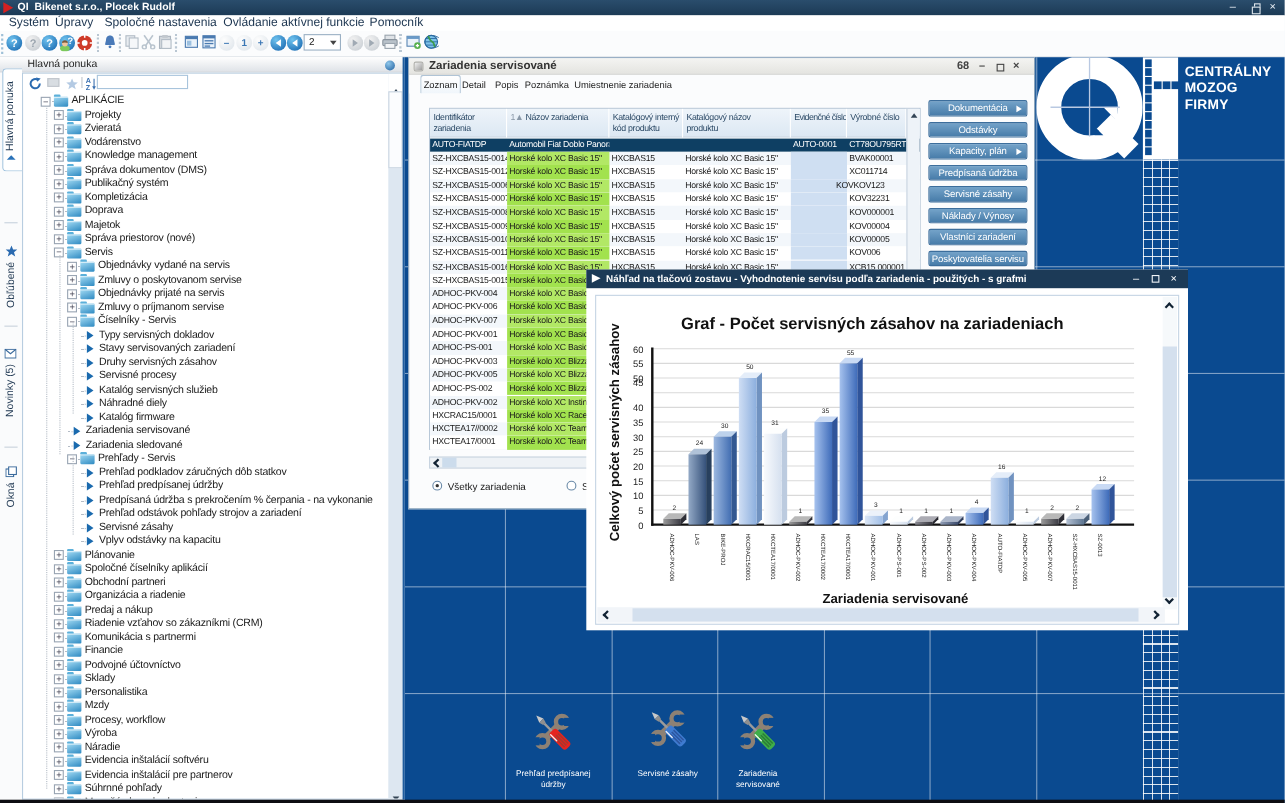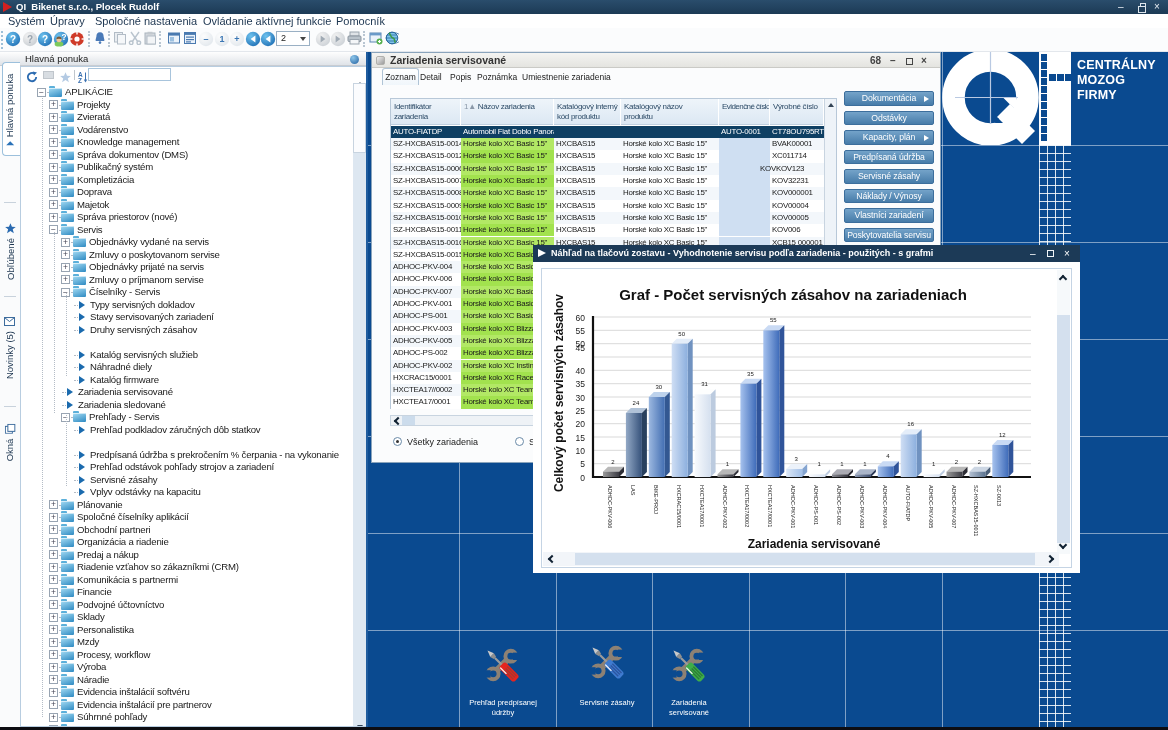--- a/index.html
+++ b/index.html
@@ -660,20 +660,25 @@
 <div class="ti" style="top:310.3px">
         <span class="cn" style="left:73px"></span>
         <span class="ar" style="left:78px"></span>
         <span class="tl" style="left:89px">Stavy servisovaných zariadení</span>
       </div>
 <div class="ti" style="top:322.8px">
         <span class="cn" style="left:73px"></span>
         <span class="ar" style="left:78px"></span>
         <span class="tl" style="left:89px">Druhy servisných zásahov</span>
       </div>
+<div class="ti" style="top:335.3px">
+        <span class="cn" style="left:73px"></span>
+        <span class="ar" style="left:78px"></span>
+        <span class="tl" style="left:89px">Servisné procesy</span>
+      </div>
 <div class="ti" style="top:360.3px">
         <span class="cn" style="left:73px"></span>
         <span class="ar" style="left:78px"></span>
         <span class="tl" style="left:89px">Náhradné diely</span>
       </div>
 <div class="ti" style="top:347.8px">
         <span class="cn" style="left:73px"></span>
         <span class="ar" style="left:78px"></span>
         <span class="tl" style="left:89px">Katalóg servisných služieb</span>
       </div>
@@ -695,20 +700,25 @@
 <div class="ti" style="top:410.3px">
         <span class="cn" style="left:70px"></span>
         <span class="pm" style="left:60px">−</span>
         <span class="fo" style="left:72px"></span>
         <span class="tl" style="left:88px">Prehľady - Servis</span>
       </div>
 <div class="ti" style="top:422.8px">
         <span class="cn" style="left:73px"></span>
         <span class="ar" style="left:78px"></span>
         <span class="tl" style="left:89px">Prehľad podkladov záručných dôb statkov</span>
+      </div>
+<div class="ti" style="top:435.3px">
+        <span class="cn" style="left:73px"></span>
+        <span class="ar" style="left:78px"></span>
+        <span class="tl" style="left:89px">Prehľad predpísanej údržby</span>
       </div>
 <div class="ti" style="top:447.8px">
         <span class="cn" style="left:73px"></span>
         <span class="ar" style="left:78px"></span>
         <span class="tl" style="left:89px">Predpísaná údržba s prekročením % čerpania - na vykonanie</span>
       </div>
 <div class="ti" style="top:460.3px">
         <span class="cn" style="left:73px"></span>
         <span class="ar" style="left:78px"></span>
         <span class="tl" style="left:89px">Prehľad odstávok pohľady strojov a zariadení</span>

